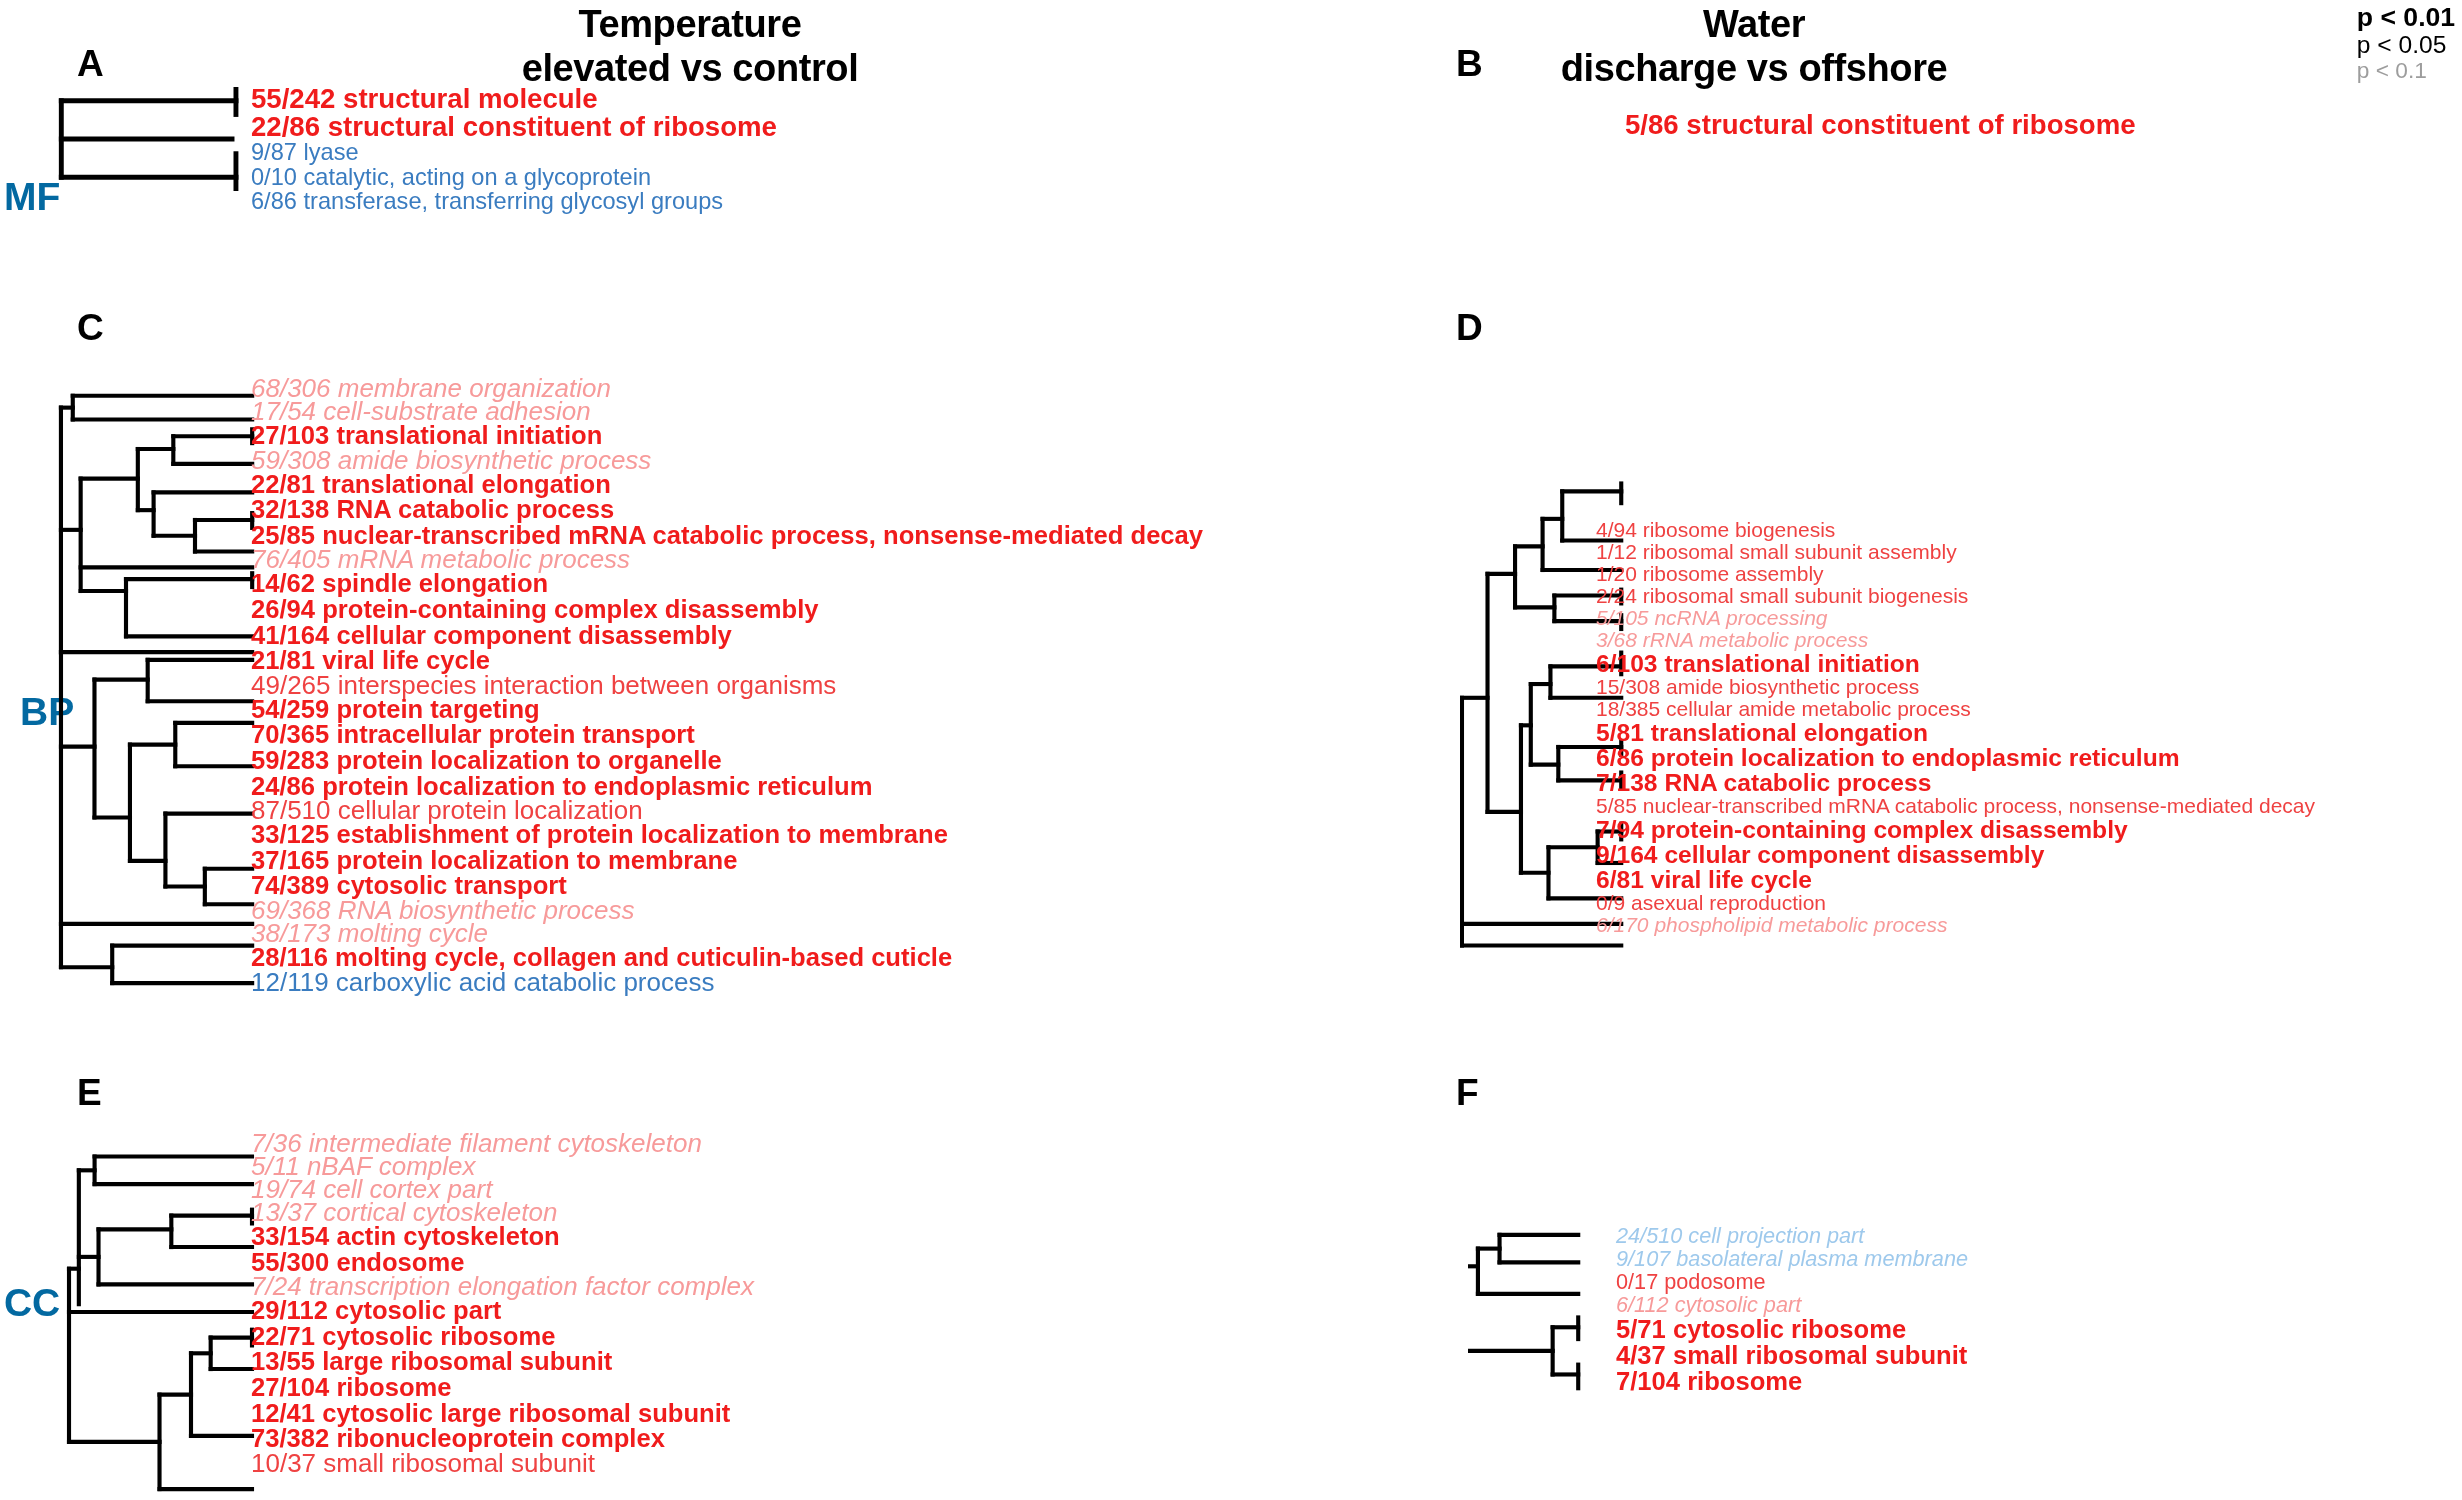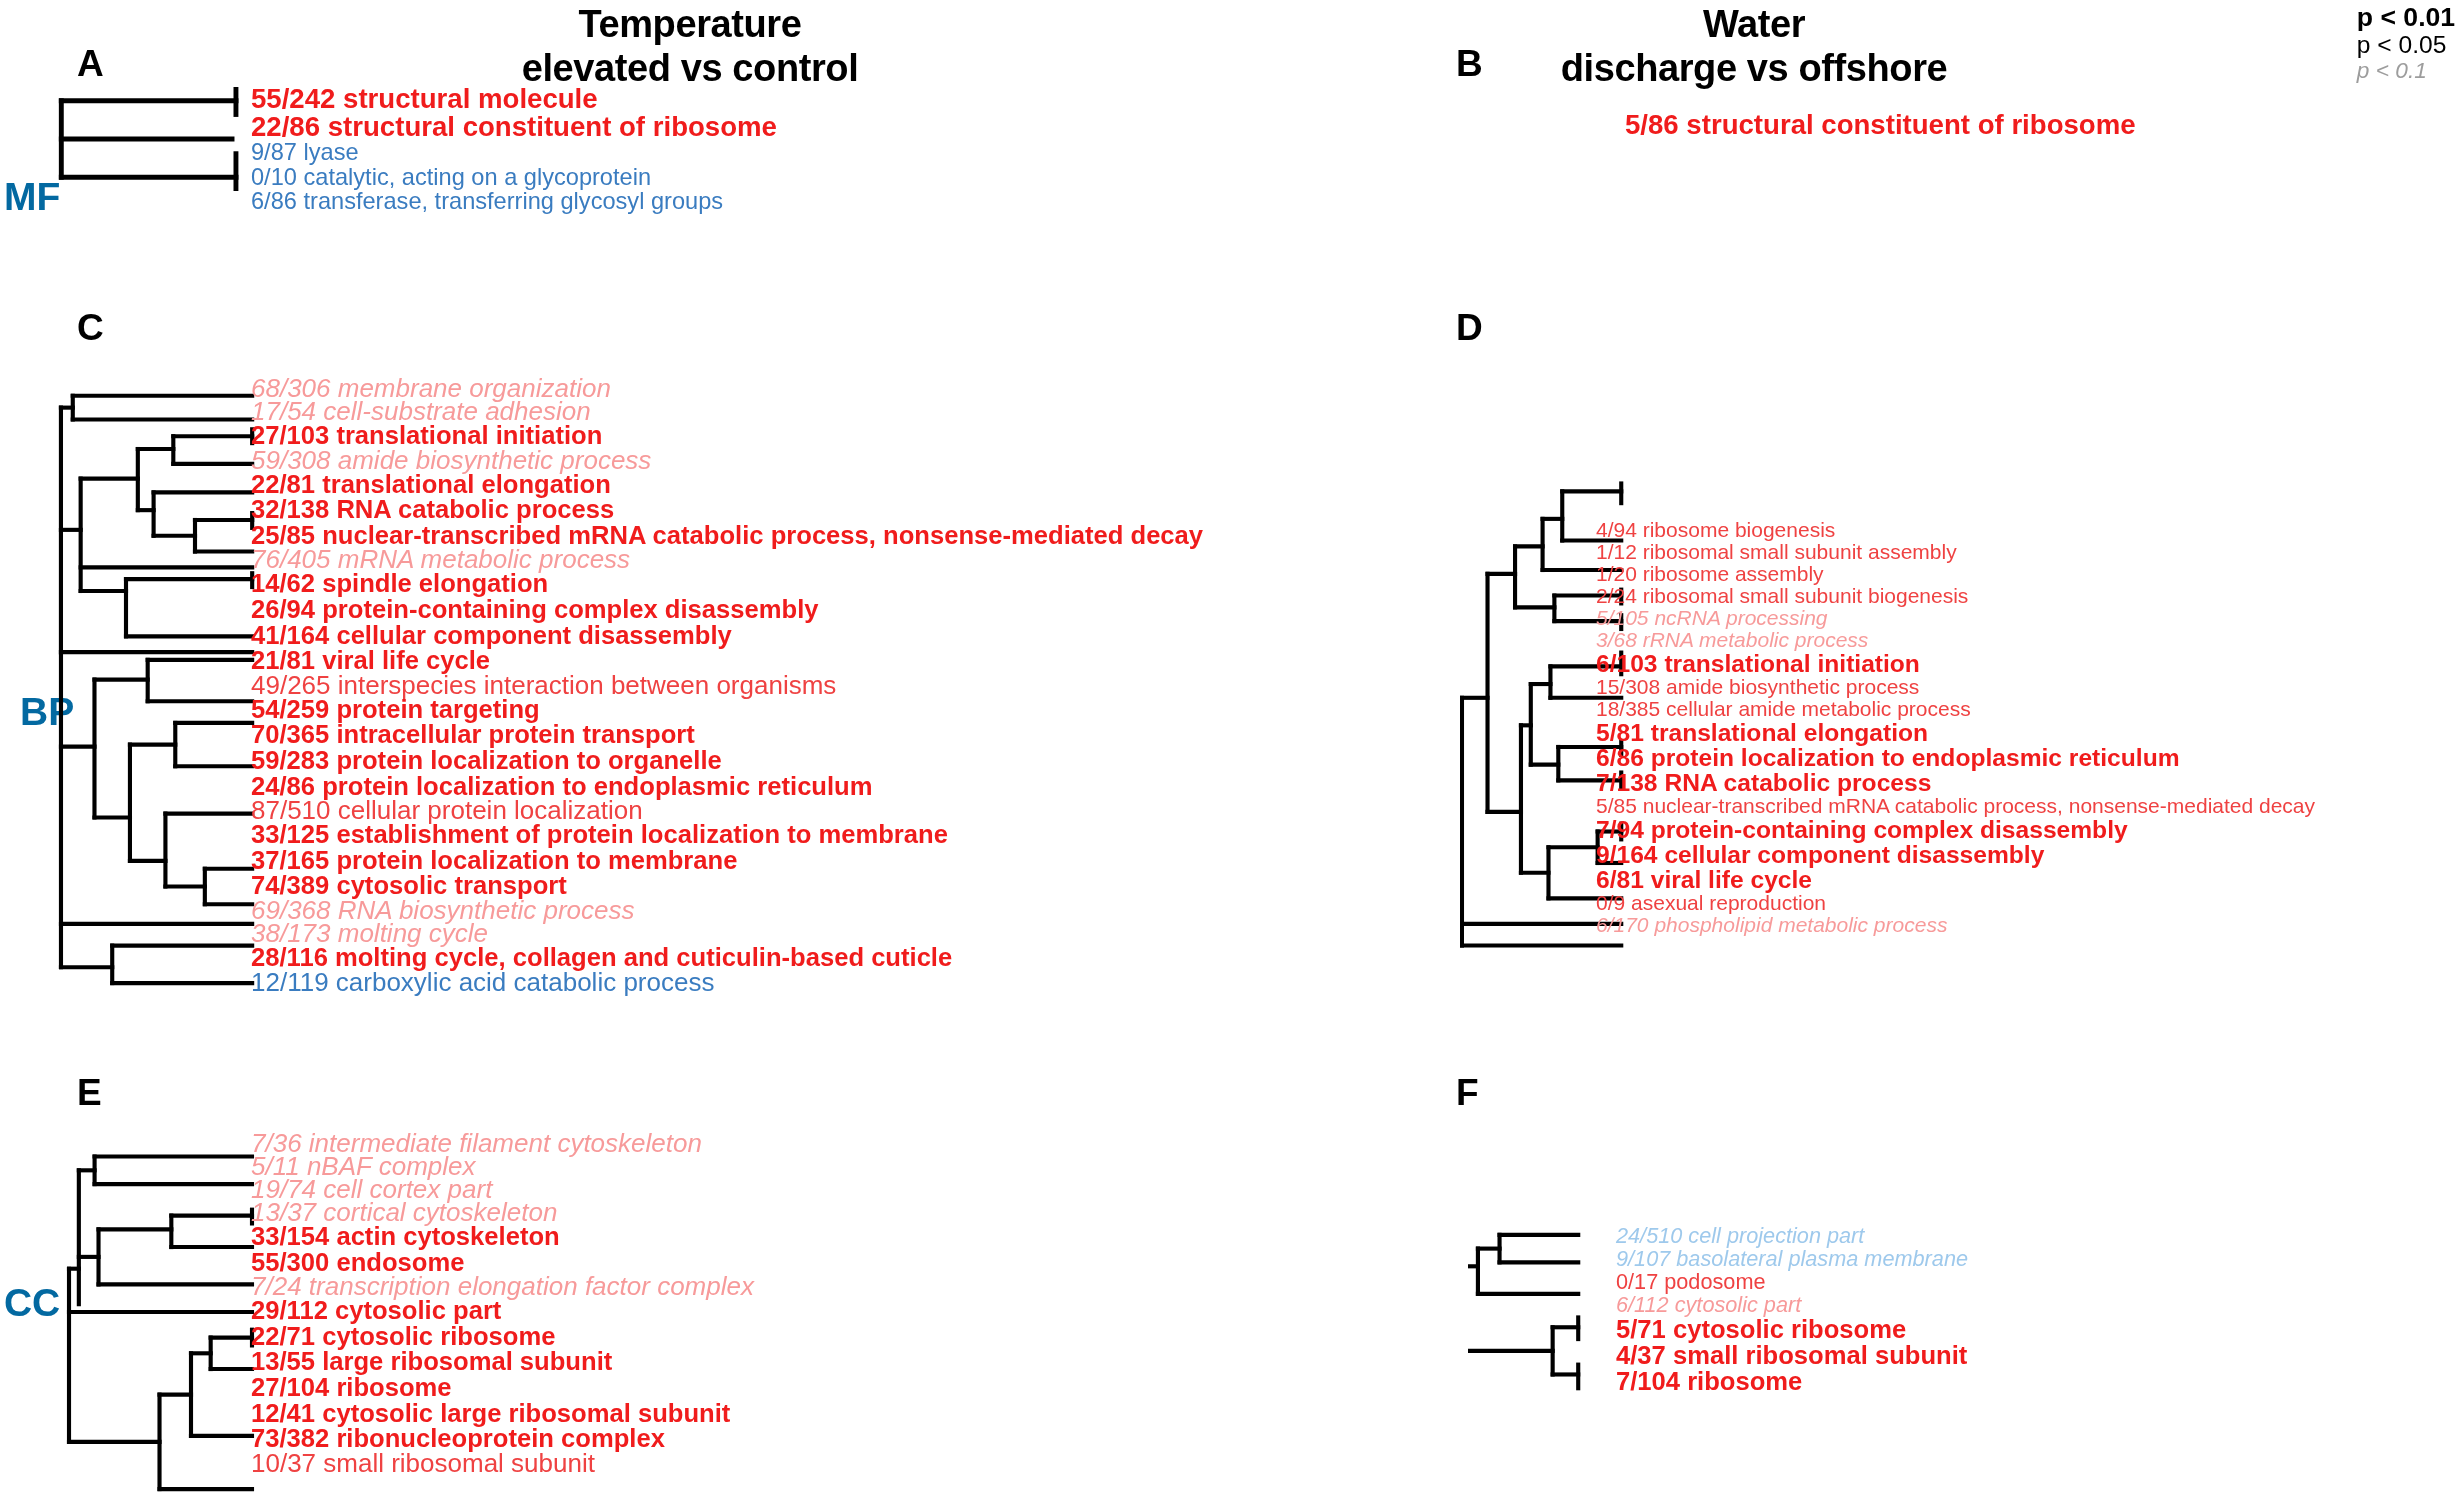--- a/index.html
+++ b/index.html
@@ -25,21 +25,21 @@
     letter-spacing: -0.4px;
   }
   #title-temperature { left: 355px; top: 2px; width: 670px; }
   #title-water       { left: 1419px; top: 2px; width: 670px; }
 
   
   #legend { position: absolute; right: 7.9px; top: 3.9px; }
   .leg-line { display:block; white-space: nowrap; }
   .leg-001 { font-size: 26.6px; font-weight: bold; color: #000; line-height: 1.05; }
   .leg-005 { font-size: 24.6px; font-weight: normal; color: #000; line-height: 1.08; }
-  .leg-01  { font-size: 22.7px; font-style: italic; color: #9d9d9d; line-height: 1.08; }
+  .leg-01  { font-size: 22.7px; color: #9d9d9d; line-height: 1.08; }
 
   
   .panel-letter {
     position: absolute;
     font-size: 37px;
     font-weight: bold;
     color: #000;
   }
   #letter-A { left: 77px;  top: 43px; }
   #letter-B { left: 1456px; top: 43px; }

